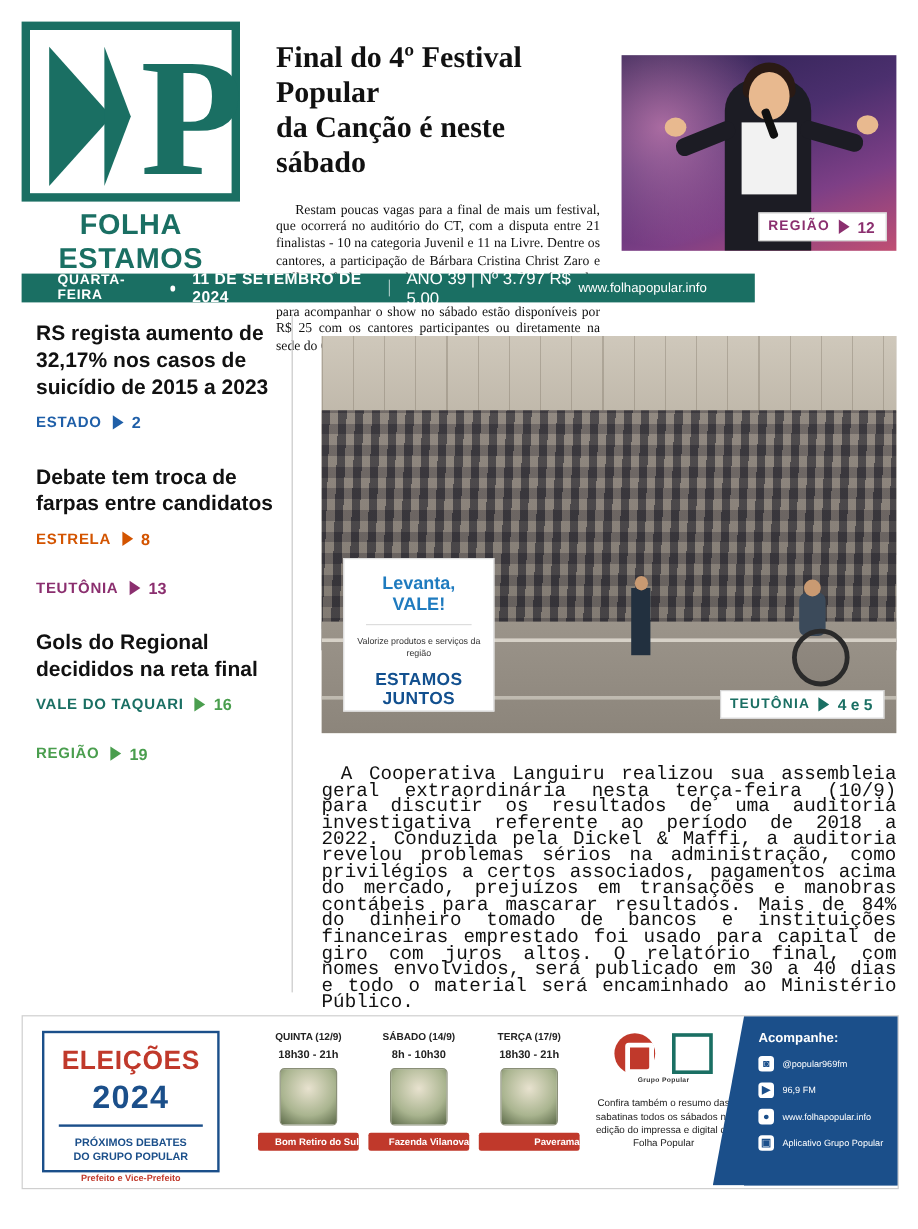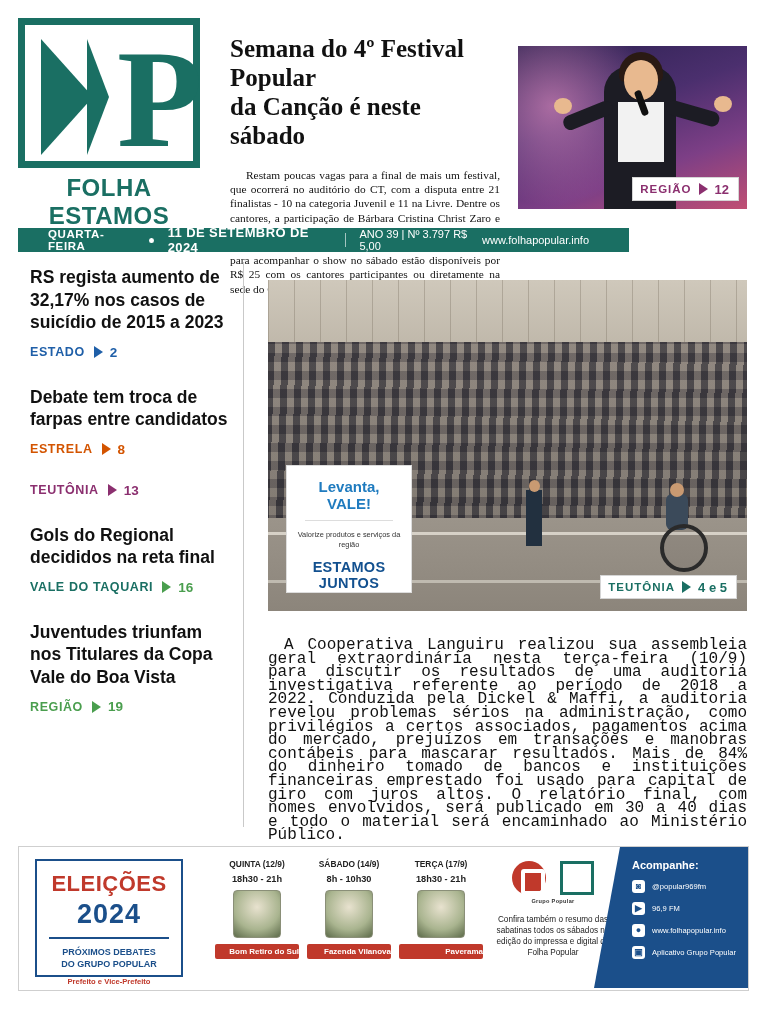--- a/index.html
+++ b/index.html
@@ -46,21 +46,21 @@
   .tag .tag-num{font-size:13px;font-weight:bold;padding:0 9px 0 7px;color:#8b2f6f;}
   .lead-tag{right:8px;bottom:8px;}
 
   
   .datebar{position:absolute;left:18px;top:228px;width:611px;height:24px;background:#1a6f63;color:#fff;}
   .datebar .row{display:flex;align-items:center;height:24px;font-size:11.5px;}
   .datebar .dow{font-weight:bold;letter-spacing:.6px;padding-left:30px;}
   .datebar .dot{width:5px;height:5px;background:#fff;border-radius:50%;margin:0 14px;}
   .datebar .date{font-weight:bold;font-size:13px;letter-spacing:.4px;}
   .datebar .sep{width:1px;height:14px;background:rgba(255,255,255,.6);margin:0 14px;}
-  .datebar .edition{font-size:11px;}
+  .datebar .edition{font-size:14px;}
   .datebar .site{margin-left:auto;padding-right:40px;font-size:11px;}
 
   
   .leftcol{position:absolute;left:30px;top:266px;width:200px;}
   .brief{margin-bottom:26px;}
   .brief h2{margin:0;font-size:17.5px;line-height:22.5px;font-weight:bold;color:#111;}
   .brief .meta{display:flex;align-items:center;margin-top:11px;}
   .brief .sec{font-size:12.5px;font-weight:bold;letter-spacing:.6px;}
   .brief .arr{width:0;height:0;border-top:6px solid transparent;border-bottom:6px solid transparent;margin:0 7px 0 9px;}
   .brief .num{font-size:13.5px;font-weight:bold;}
@@ -142,21 +142,21 @@
       <div class="logo-mark">
         <div class="logo-arrow"></div>
         <div class="logo-arrow2"></div>
         <div class="logo-p">P</div>
       </div>
       <div class="logo-name">FOLHA ESTAMOS</div>
     </div>
 
     <div class="lead">
       <h1>
-        <span>Semana do 4º Festival Popular</span><br>
+        <span>Final do 4º Festival Popular</span><br>
         <span>da Canção é neste sábado</span>
       </h1>
       <p>Restam poucas vagas para a final de mais um festival, que ocorrerá no auditório do CT, com a disputa entre 21 finalistas - 10 na categoria Juvenil e 11 na Livre. Dentre os cantores, a participação de Bárbara Cristina Christ Zaro e Willys Rafael, que ganharam vaga após a desistência das meninas Danielle Harth e Natália da Silva. Os ingressos para acompanhar o show no sábado estão disponíveis por R$ 25 com os cantores participantes ou diretamente na sede do Grupo Popular.</p>
     </div>
 
     <div class="lead-photo">
 
       <div class="stage-glow"></div>
       <div class="singer"></div>
       <div class="singer-shirt"></div>
@@ -212,21 +212,20 @@
     </div>
     <div class="brief">
       <h2>Gols do Regional decididos na reta final</h2>
       <div class="meta">
         <span class="sec" style="color:#1a6f63">VALE DO TAQUARI</span>
         <span class="arr" style="border-left:9px solid #4a9e4e"></span>
         <span class="num" style="color:#4a9e4e">16</span>
       </div>
     </div>
     <div class="brief">
-      <h2>Juventudes triunfam nos Titulares da Copa Vale do Boa Vista</h2>
       <div class="meta">
         <span class="sec" style="color:#4a9e4e">REGIÃO</span>
         <span class="arr" style="border-left:9px solid #4a9e4e"></span>
         <span class="num" style="color:#4a9e4e">19</span>
       </div>
     </div>
   </div>
   <div class="vline"></div>
 
   <div class="main">

